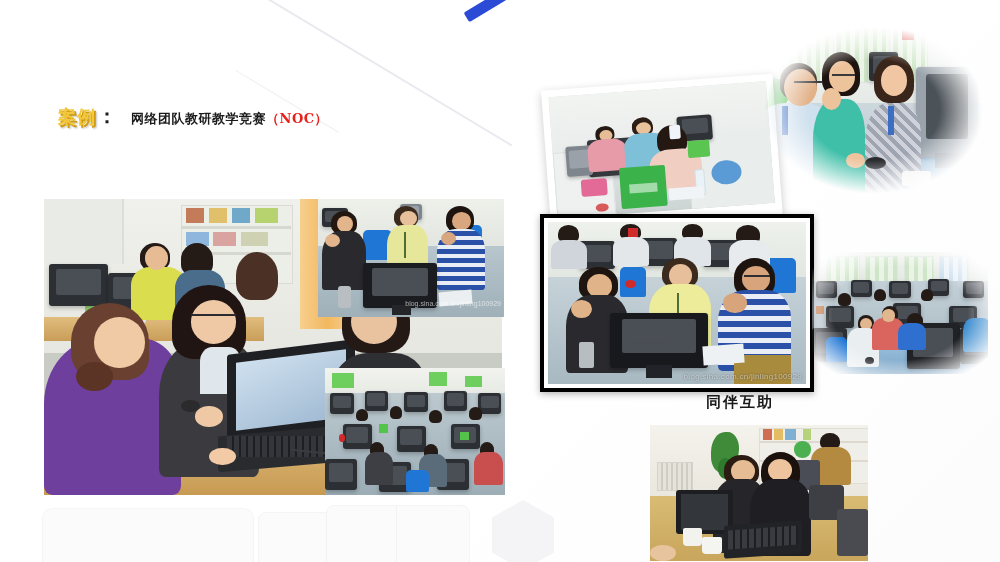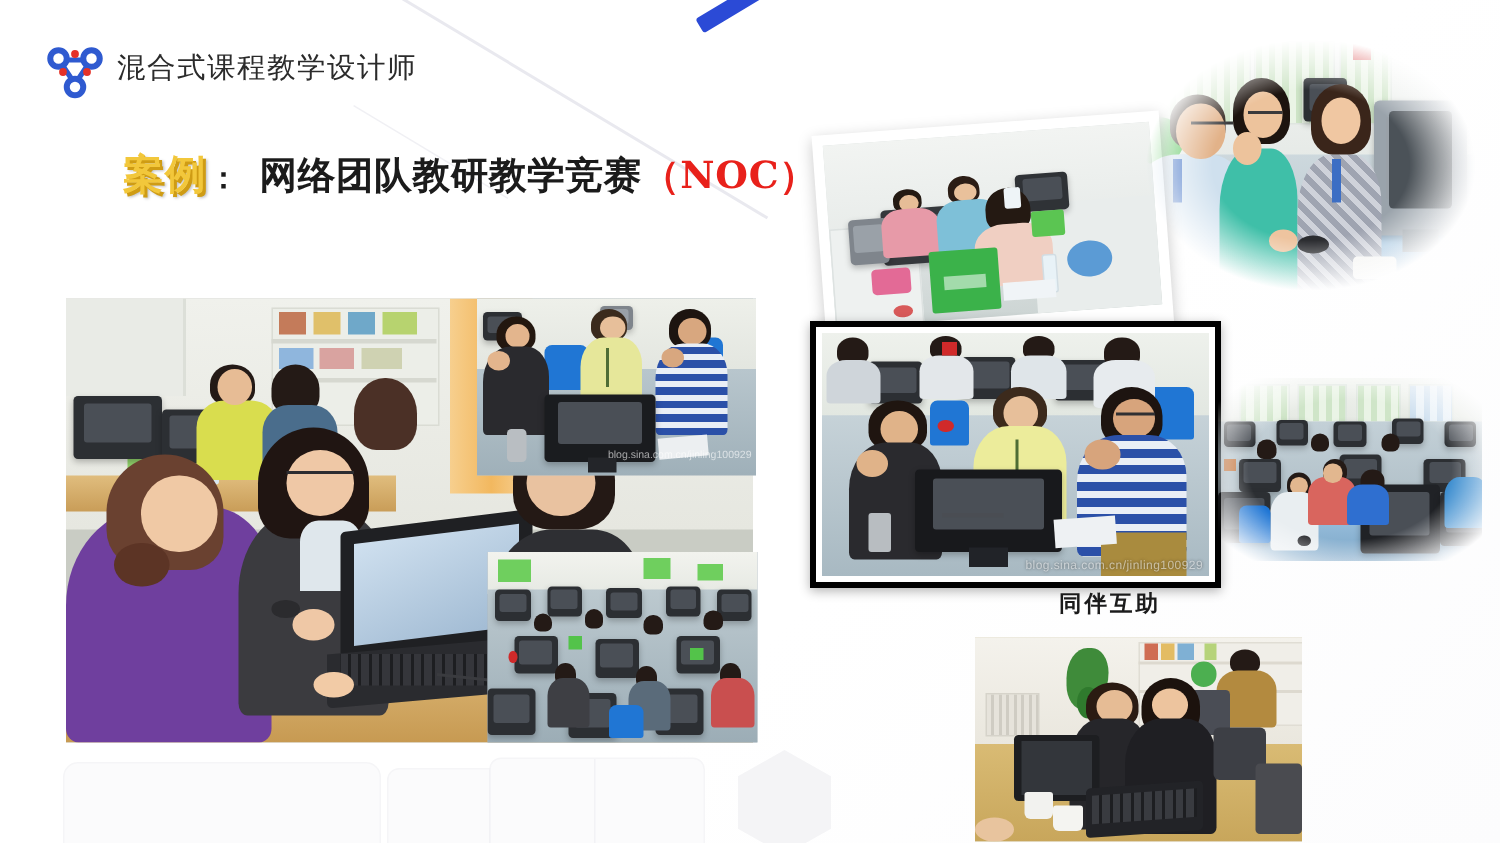--- a/index.html
+++ b/index.html
@@ -56,34 +56,34 @@
   .brand-title{
     position:absolute;left:78px;top:32px;
     font-size:19px;color:#2b2b2b;letter-spacing:1px;
     font-family:"DejaVu Sans","Liberation Sans",sans-serif;
     white-space:nowrap;
   }
 
   
   .case-row{position:absolute;left:58px;top:98px;display:flex;align-items:baseline;}
   .case-label{
-    font-size:27px;font-weight:bold;color:#F2C73B;
+    font-size:18px;font-weight:bold;color:#F2C73B;
     font-family:"DejaVu Serif","Liberation Serif",serif;
     text-shadow:2px 2px 0 #cf9c14, 3px 3px 2px rgba(0,0,0,.25);
     letter-spacing:1px;
-    margin-left:24px;
   }
   .case-colon{
     font-size:20px;font-weight:bold;color:#1b1b1b;margin-left:1px;
     font-family:"DejaVu Serif","Liberation Serif",serif;
   }
   .case-sub{
-    font-size:25px;font-weight:bold;color:#1b1b1b;margin-left:14px;
+    font-size:13px;font-weight:bold;color:#1b1b1b;margin-left:14px;
     font-family:"DejaVu Serif","Liberation Serif",serif;
     letter-spacing:.5px;
+    margin-top:12px;
   }
   .case-sub .noc{color:#E8211B;}
   .main-title{
     position:absolute;left:108px;top:129px;
     font-size:41px;font-weight:bold;color:#E8211B;
     font-family:"DejaVu Sans","Liberation Sans",sans-serif;
     letter-spacing:2px;
     text-shadow:1px 1px 0 #f7b3b0, 2px 2px 1px rgba(255,255,255,.6);
     white-space:nowrap;
   }
@@ -184,39 +184,20 @@
   <div class="deco-rect r1"></div>
   <div class="deco-rect r2"></div>
   <div class="deco-rect r3"></div>
   <div class="deco-thinline t1"></div>
   <div class="deco-thinline t2"></div>
   <div class="deco-hex h1"></div>
   <div class="deco-diag-line"></div>
   <div class="deco-diag-line2"></div>
   <div class="deco-blue-bar"></div>
 
-  <div class="header">
-    <div class="logo">
-      <svg viewBox="0 0 40 40" width="40" height="40" aria-hidden="true">
-        <g fill="none" stroke="#2f5ad0" stroke-width="4">
-          <circle cx="9" cy="11" r="5.5"></circle>
-          <circle cx="31" cy="11" r="5.5"></circle>
-          <circle cx="20" cy="30" r="5.5"></circle>
-        </g>
-        <path d="M14 12 L26 12 M12 16 L18 25 M28 16 L22 25" stroke="#2f5ad0" stroke-width="3.4" fill="none"></path>
-        <circle cx="20" cy="8" r="2.6" fill="#e53228"></circle>
-        <circle cx="12" cy="20" r="2.6" fill="#e53228"></circle>
-        <circle cx="28" cy="20" r="2.6" fill="#e53228"></circle>
-        <circle cx="9" cy="11" r="1.9" fill="#ffffff"></circle>
-        <circle cx="31" cy="11" r="1.9" fill="#ffffff"></circle>
-        <circle cx="20" cy="30" r="1.9" fill="#ffffff"></circle>
-      </svg>
-    </div>
-    <div class="brand-title">混合式课程教学设计师</div>
-  </div>
 
   <div class="case-row">
     <span class="case-label">案例</span>
     <span class="case-colon">：</span>
     <span class="case-sub">
       <span>网络团队教研教学竞赛</span><span class="noc">（NOC）</span>
     </span>
   </div>
 
   <div class="photo" id="photoL1">

